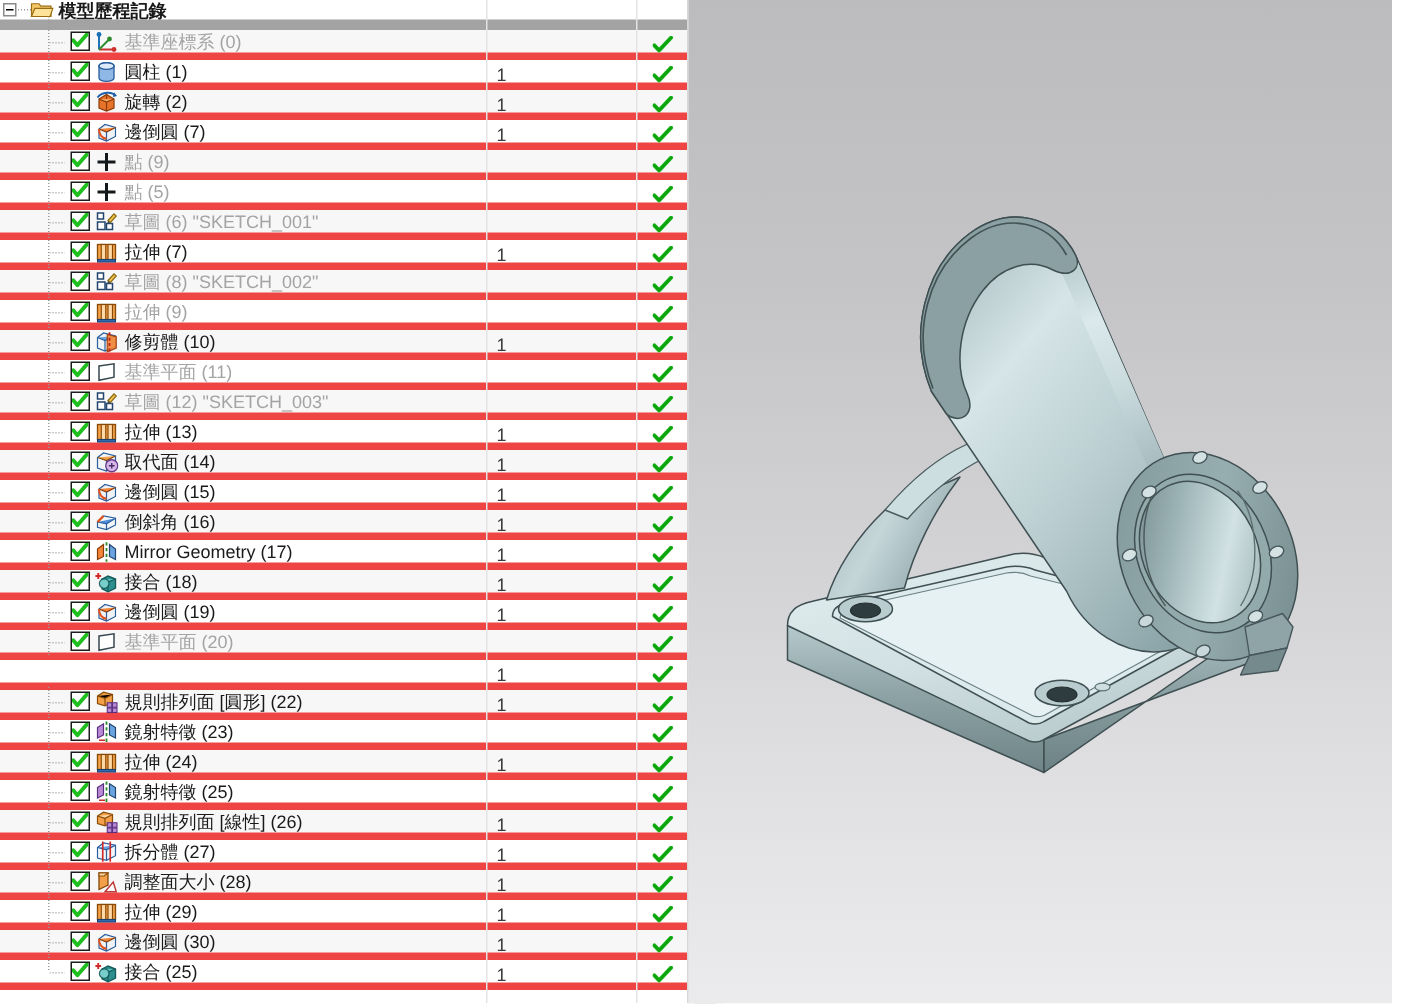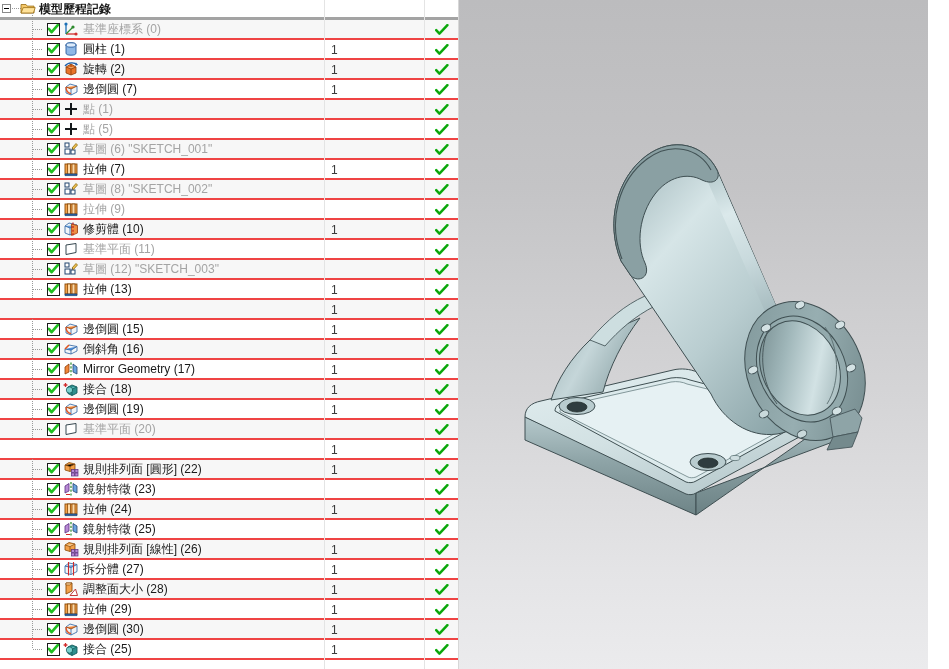--- a/index.html
+++ b/index.html
@@ -17,27 +17,27 @@
     background:#ffffff;
     overflow:hidden;
     box-sizing:border-box;
   }
   .tree-rows{position:absolute;left:0;top:0;width:459px;}
 
   .row{
     position:relative;
     height:20px;
     box-sizing:border-box;
-    border-bottom:2px solid #ef4444;
+    border-bottom:5px solid #ef4444;
     display:flex;
     align-items:center;
     background:#ffffff;
   }
   .row.alt{background:#f7f7f7;}
-  .row.root{border-bottom:3px solid #a3a3a3;background:#ffffff;}
+  .row.root{border-bottom:7px solid #a3a3a3;background:#ffffff;}
 
   
   .col-sep{
     position:absolute;top:0;bottom:0;width:1px;background:#e4e4e4;z-index:5;
   }
   #sep1{left:324px;}
   #sep2{left:424px;}
   #sep3{left:458px;background:#d7d7d7;}
 
   .cell-name{
@@ -302,21 +302,21 @@
             <div class="chk">
               <svg width="11" height="10" viewBox="0 0 11 10">
                 <path d="M0.8 4.8 L3.6 8.2 L10 0.8" stroke="#1fbf1f" stroke-width="2.6" fill="none" stroke-linecap="round" stroke-linejoin="round"></path>
               </svg>
             </div>
             <div class="ficon">
               <svg width="16" height="16" viewBox="0 0 16 16">
                 <path d="M8 2 L8 14 M2 8 L14 8" stroke="#14191c" stroke-width="2"></path>
               </svg>
             </div>
-            <div class="fname dim">點 (1)</div>
+            <div class="fname dim">點 (9)</div>
           </div>
           <div class="cell-value dim">1</div>
           <div class="cell-check">
             <svg width="14" height="12" viewBox="0 0 14 12">
               <path d="M1.2 6.2 L4.4 9.6 L12.4 1.1" stroke="#17b217" stroke-width="2.6" fill="none" stroke-linecap="round" stroke-linejoin="round"></path>
               <path d="M1.2 6.2 L4.4 9.6 L12.4 1.1" stroke="#0aa10a" stroke-width="1.2" fill="none" stroke-linecap="round" stroke-linejoin="round"></path>
             </svg>
           </div>
         </div>
         <div class="row">
@@ -572,20 +572,41 @@
           </div>
           <div class="cell-value">1</div>
           <div class="cell-check">
             <svg width="14" height="12" viewBox="0 0 14 12">
               <path d="M1.2 6.2 L4.4 9.6 L12.4 1.1" stroke="#17b217" stroke-width="2.6" fill="none" stroke-linecap="round" stroke-linejoin="round"></path>
               <path d="M1.2 6.2 L4.4 9.6 L12.4 1.1" stroke="#0aa10a" stroke-width="1.2" fill="none" stroke-linecap="round" stroke-linejoin="round"></path>
             </svg>
           </div>
         </div>
         <div class="row alt">
+          <div class="cell-name">
+            <div class="indent">
+              <div class="vline"></div>
+              <div class="hline"></div>
+            </div>
+            <div class="chk">
+              <svg width="11" height="10" viewBox="0 0 11 10">
+                <path d="M0.8 4.8 L3.6 8.2 L10 0.8" stroke="#1fbf1f" stroke-width="2.6" fill="none" stroke-linecap="round" stroke-linejoin="round"></path>
+              </svg>
+            </div>
+            <div class="ficon">
+              <svg width="16" height="16" viewBox="0 0 16 16">
+                <path d="M2 5 L6 2 L14 4 L14 11 L8 14 L2 12 Z" fill="#f2f6f9" stroke="#2b5f9e" stroke-width="0.8"></path>
+                <path d="M2 5 L8 7 L14 4" fill="#f2a14a" stroke="#8a4a08" stroke-width="0.8"></path>
+                <path d="M8 7 L8 14" stroke="#2b5f9e" stroke-width="0.8"></path>
+                <circle cx="11.5" cy="10.5" r="4" fill="#d6b7ea" stroke="#6a3d8a" stroke-width="0.9"></circle>
+                <path d="M9.6 10.5 h3.8 M11.5 8.6 v3.8" stroke="#4a2a63" stroke-width="0.9"></path>
+              </svg>
+            </div>
+            <div class="fname">取代面 (14)</div>
+          </div>
           <div class="cell-value">1</div>
           <div class="cell-check">
             <svg width="14" height="12" viewBox="0 0 14 12">
               <path d="M1.2 6.2 L4.4 9.6 L12.4 1.1" stroke="#17b217" stroke-width="2.6" fill="none" stroke-linecap="round" stroke-linejoin="round"></path>
               <path d="M1.2 6.2 L4.4 9.6 L12.4 1.1" stroke="#0aa10a" stroke-width="1.2" fill="none" stroke-linecap="round" stroke-linejoin="round"></path>
             </svg>
           </div>
         </div>
         <div class="row">
           <div class="cell-name">

